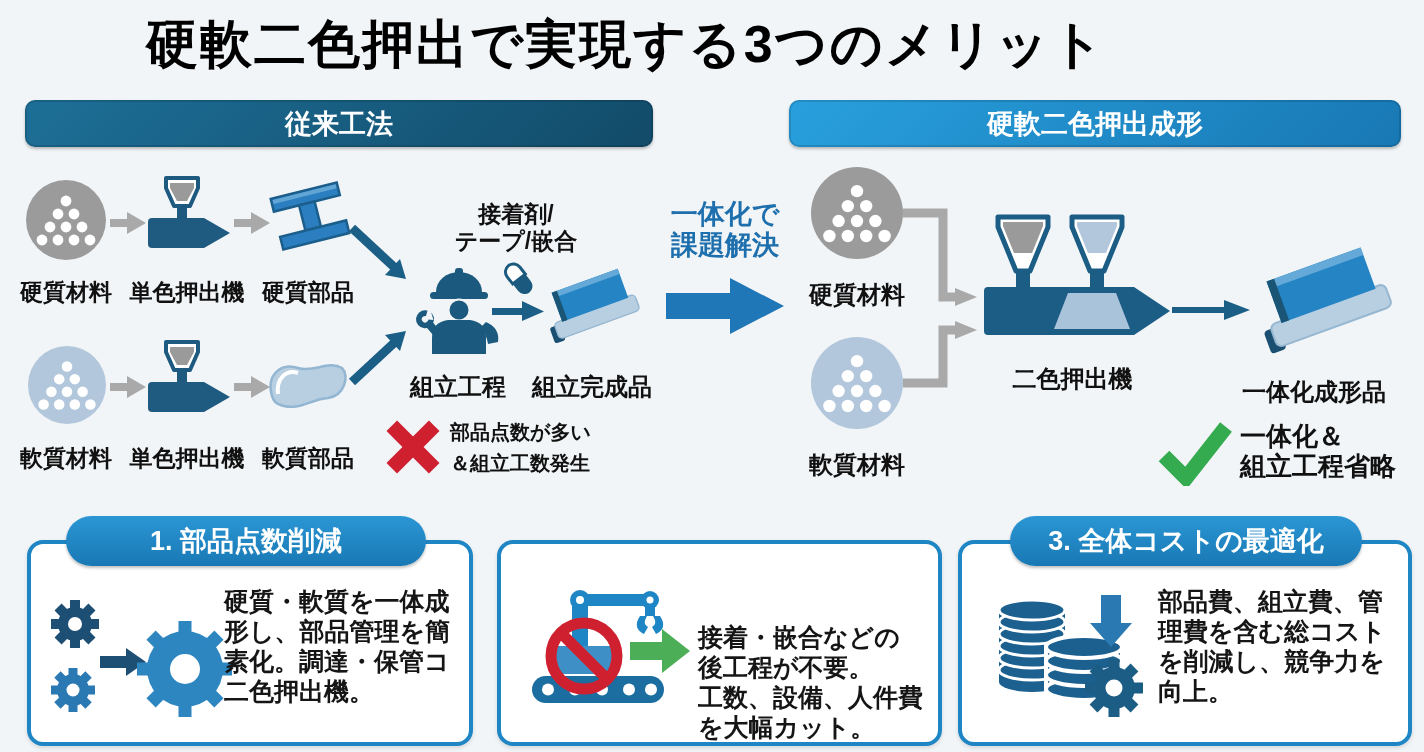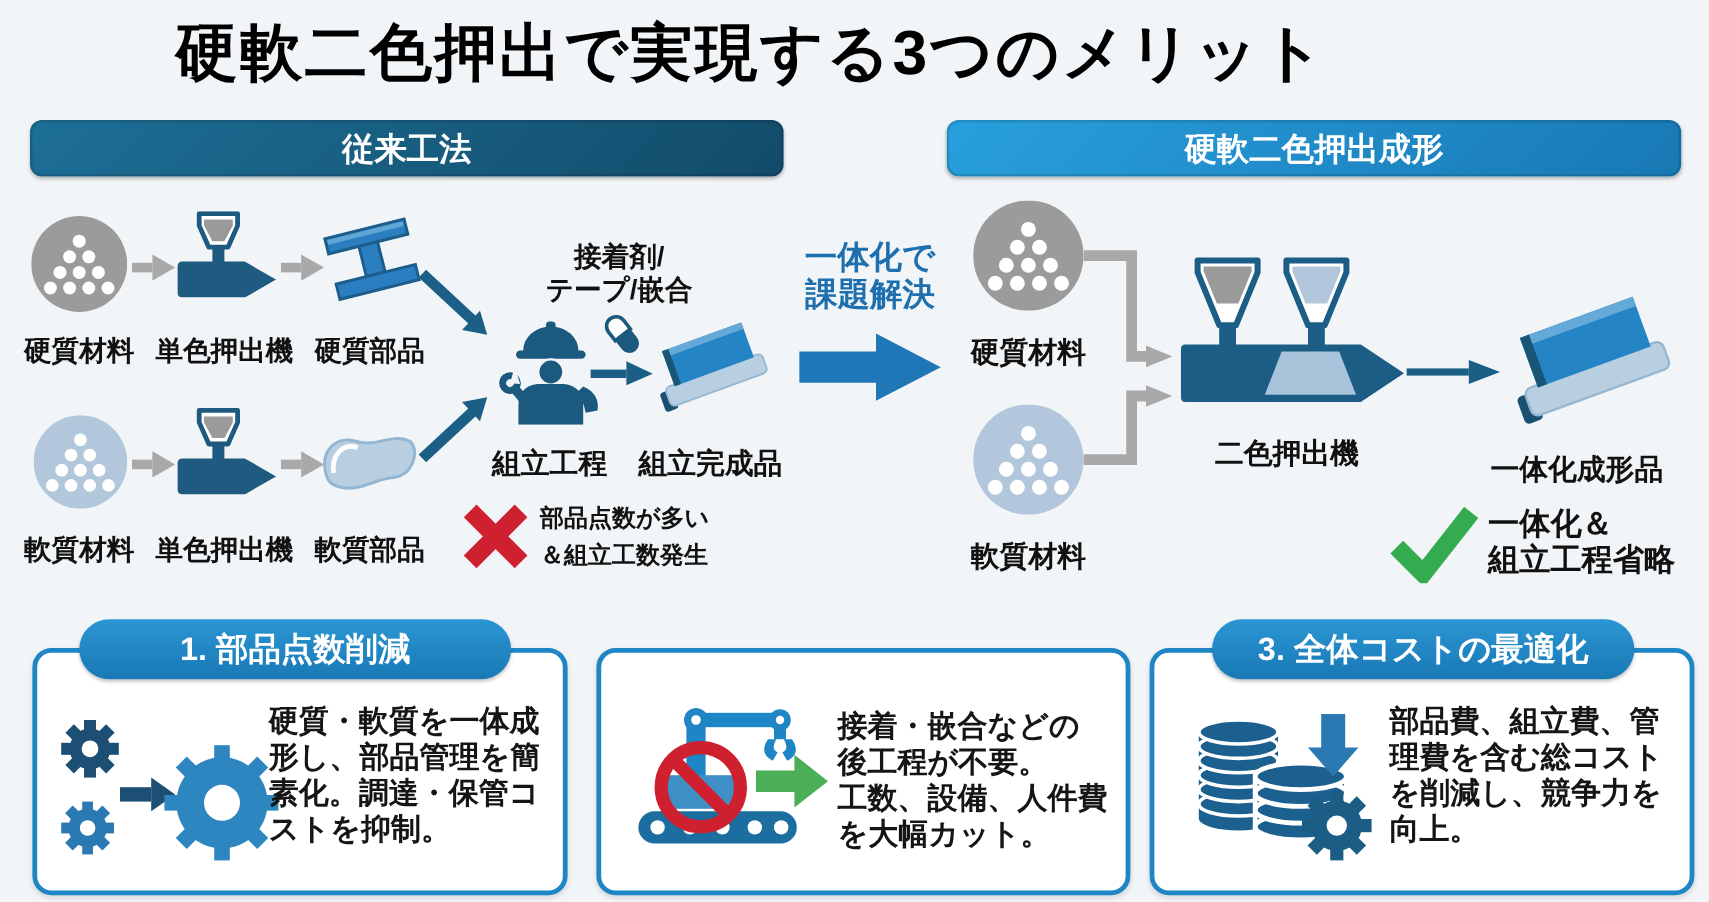--- a/index.html
+++ b/index.html
@@ -320,21 +320,21 @@
       <rect x="136.5" y="29" width="13" height="18" transform="rotate(180 143 77)"></rect>
         <rect x="136.5" y="29" width="13" height="18" transform="rotate(225 143 77)"></rect>
       <rect x="136.5" y="29" width="13" height="18" transform="rotate(270 143 77)"></rect>
         <rect x="136.5" y="29" width="13" height="18" transform="rotate(315 143 77)"></rect>
       <circle cx="143" cy="77" r="15" fill="#fff"></circle>
     </g>
   </svg>
   <div class="abs card-text ml" style="left:224px;top:586px;width:235px">硬質・軟質を一体成
 形し、部品管理を簡
 素化。調達・保管コ
-ストを抑制。</div>
+二色押出機。</div>
 
   <div class="abs card" style="left:497px;top:540px;width:437px;height:198px"></div>
   <svg class="abs" style="left:512px;top:580px" width="185" height="135" viewBox="0 0 185 135">
     <g fill="#1f86c5">
       <rect x="60" y="26" width="16" height="46"></rect>
       <rect x="68" y="14" width="70" height="12"></rect>
       <circle cx="68" cy="20" r="10"></circle>
         <circle cx="68" cy="20" r="4" fill="#fff"></circle>
       <circle cx="138" cy="20" r="9"></circle>
         <circle cx="138" cy="20" r="3.5" fill="#fff"></circle>
@@ -348,21 +348,21 @@
       <circle cx="36" cy="109.5" r="6"></circle>
         <circle cx="63" cy="109.5" r="6"></circle>
         <circle cx="90" cy="109.5" r="6"></circle>
         <circle cx="117" cy="109.5" r="6"></circle>
         <circle cx="139" cy="109.5" r="6"></circle>
     </g>
     <circle cx="72" cy="76" r="33" fill="none" stroke="#cf2030" stroke-width="11"></circle>
     <line x1="49" y1="53" x2="95" y2="99" stroke="#cf2030" stroke-width="11"></line>
     <polygon points="118,62 150,62 150,49 178,71 150,93 150,80 118,80" fill="#4cae57"></polygon>
   </svg>
-  <div class="abs card-text ml" style="left:698px;top:590px;width:232px">接着・嵌合などの
+  <div class="abs card-text ml" style="left:698px;top:622px;width:232px">接着・嵌合などの
 後工程が不要。
 工数、設備、人件費
 を大幅カット。</div>
 
   <div class="abs card" style="left:958px;top:540px;width:446px;height:198px"></div>
   <div class="abs pill" style="left:1010px;top:516px;width:352px">3. 全体コストの最適化</div>
   <svg class="abs" style="left:984px;top:585px" width="165" height="135" viewBox="0 0 165 135">
     <g>
       <rect x="15" y="25" width="66" height="72" fill="#1c6090"></rect>
       <ellipse cx="48" cy="97" rx="33" ry="10" fill="#1c6090"></ellipse>

